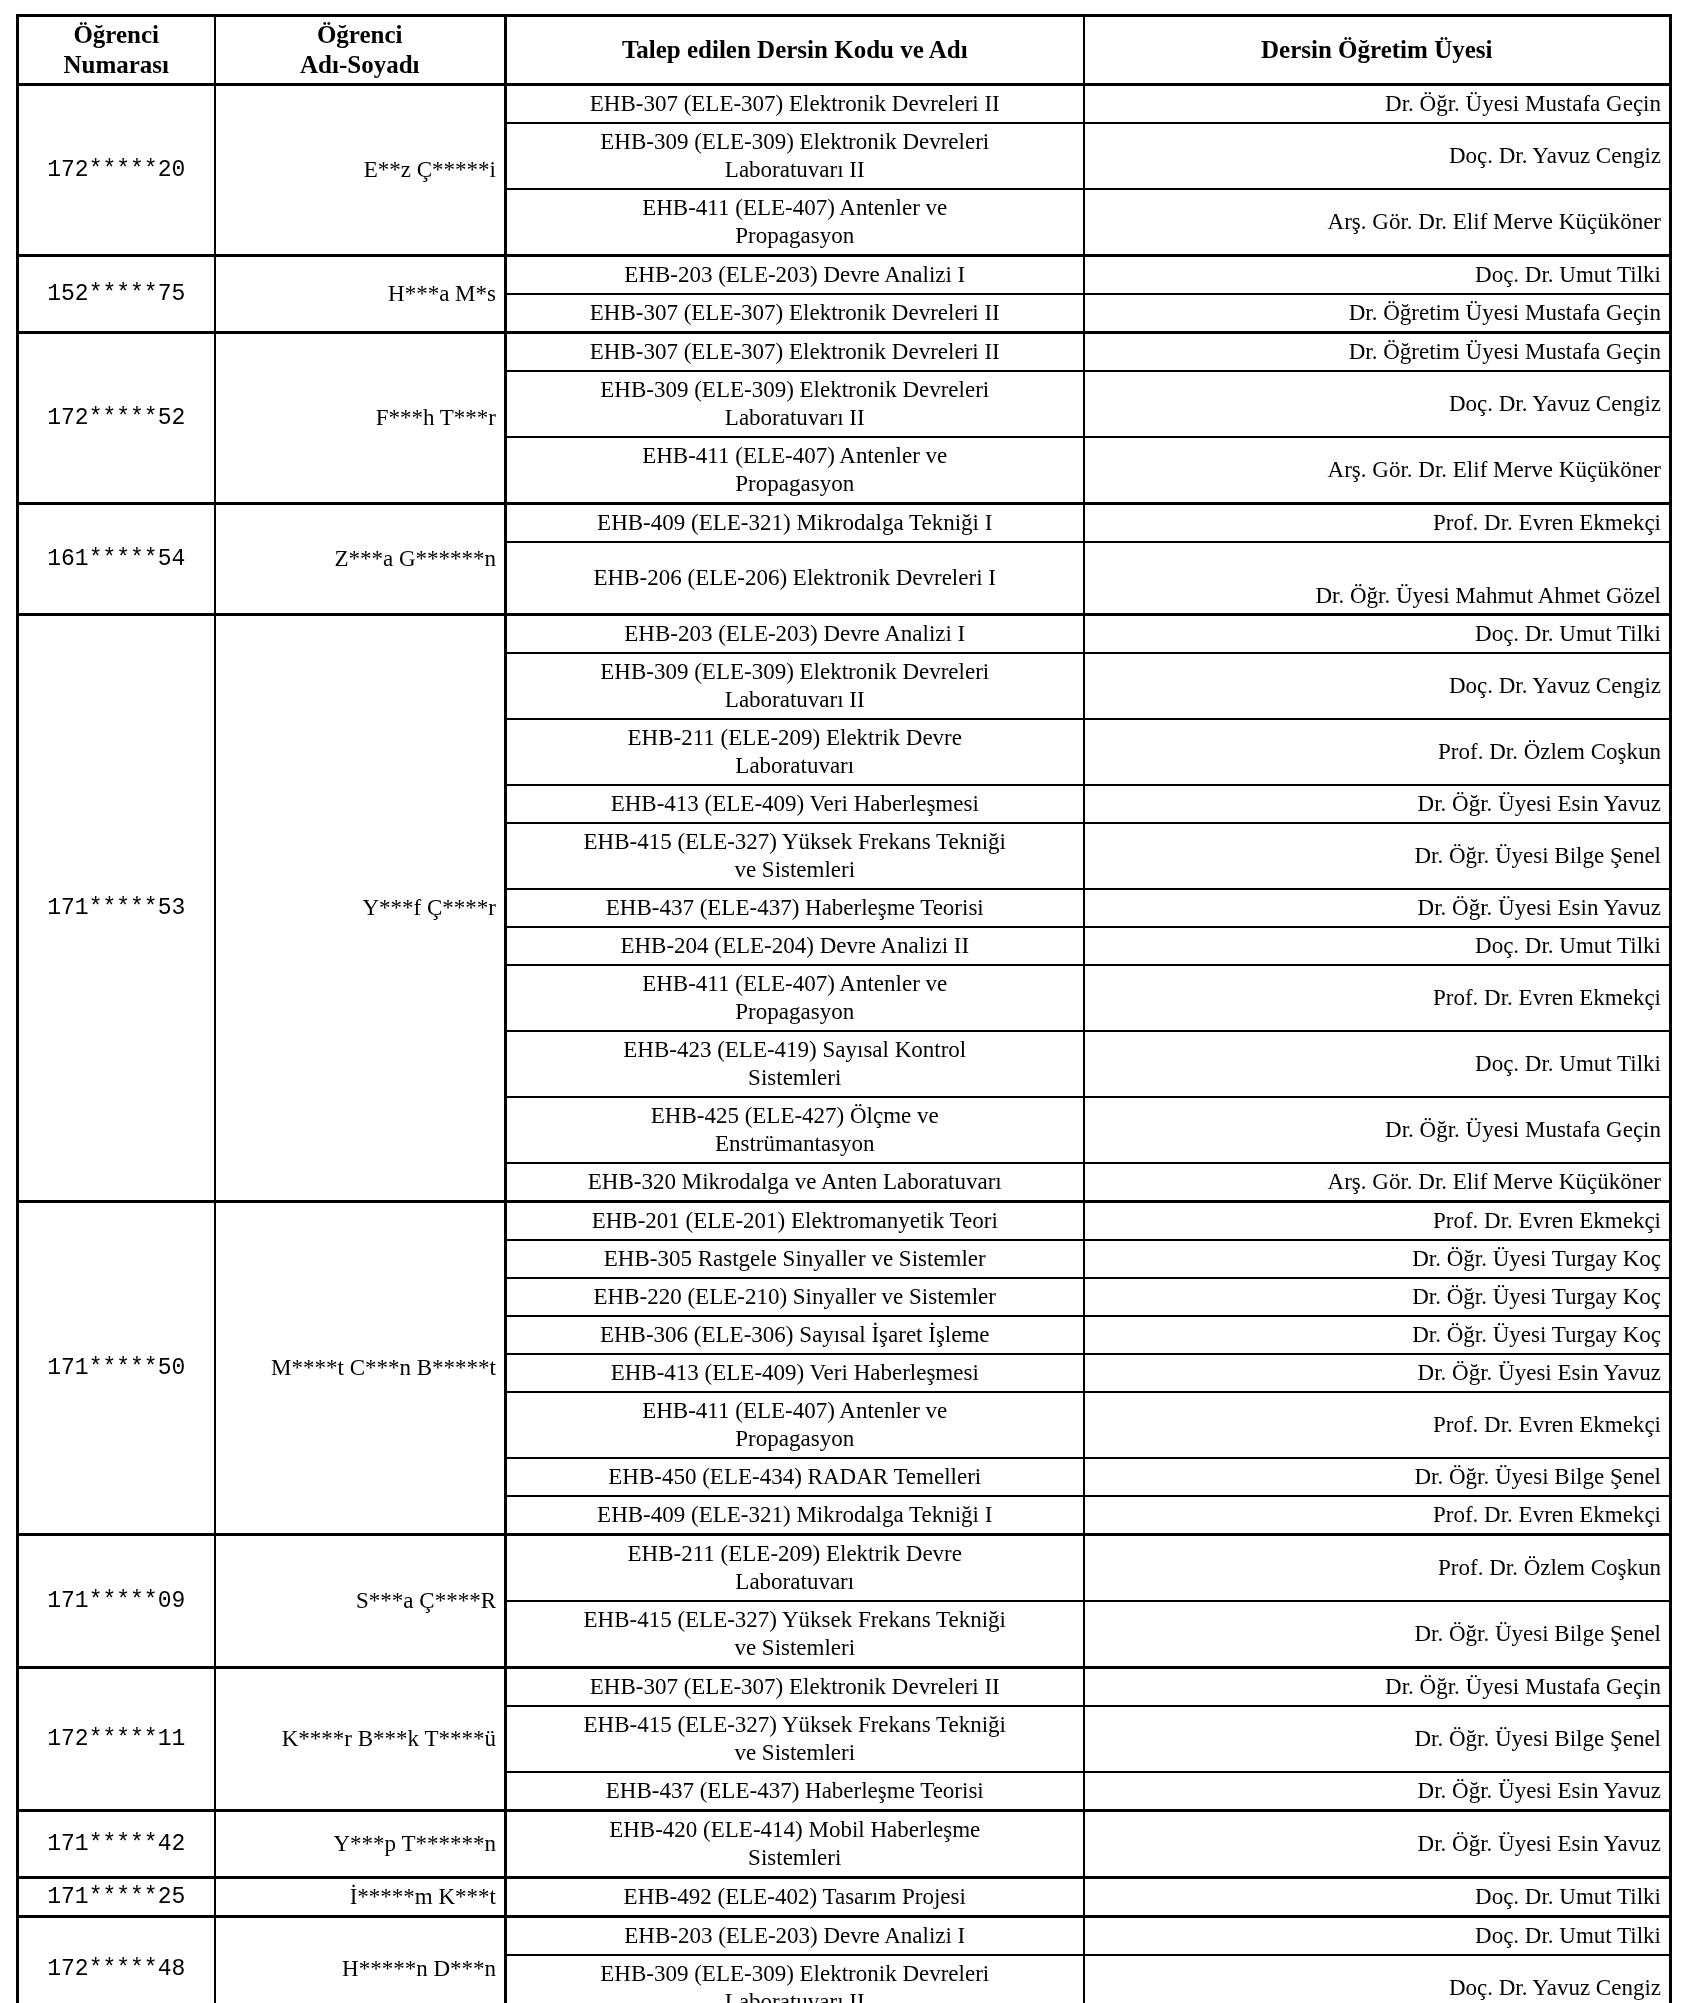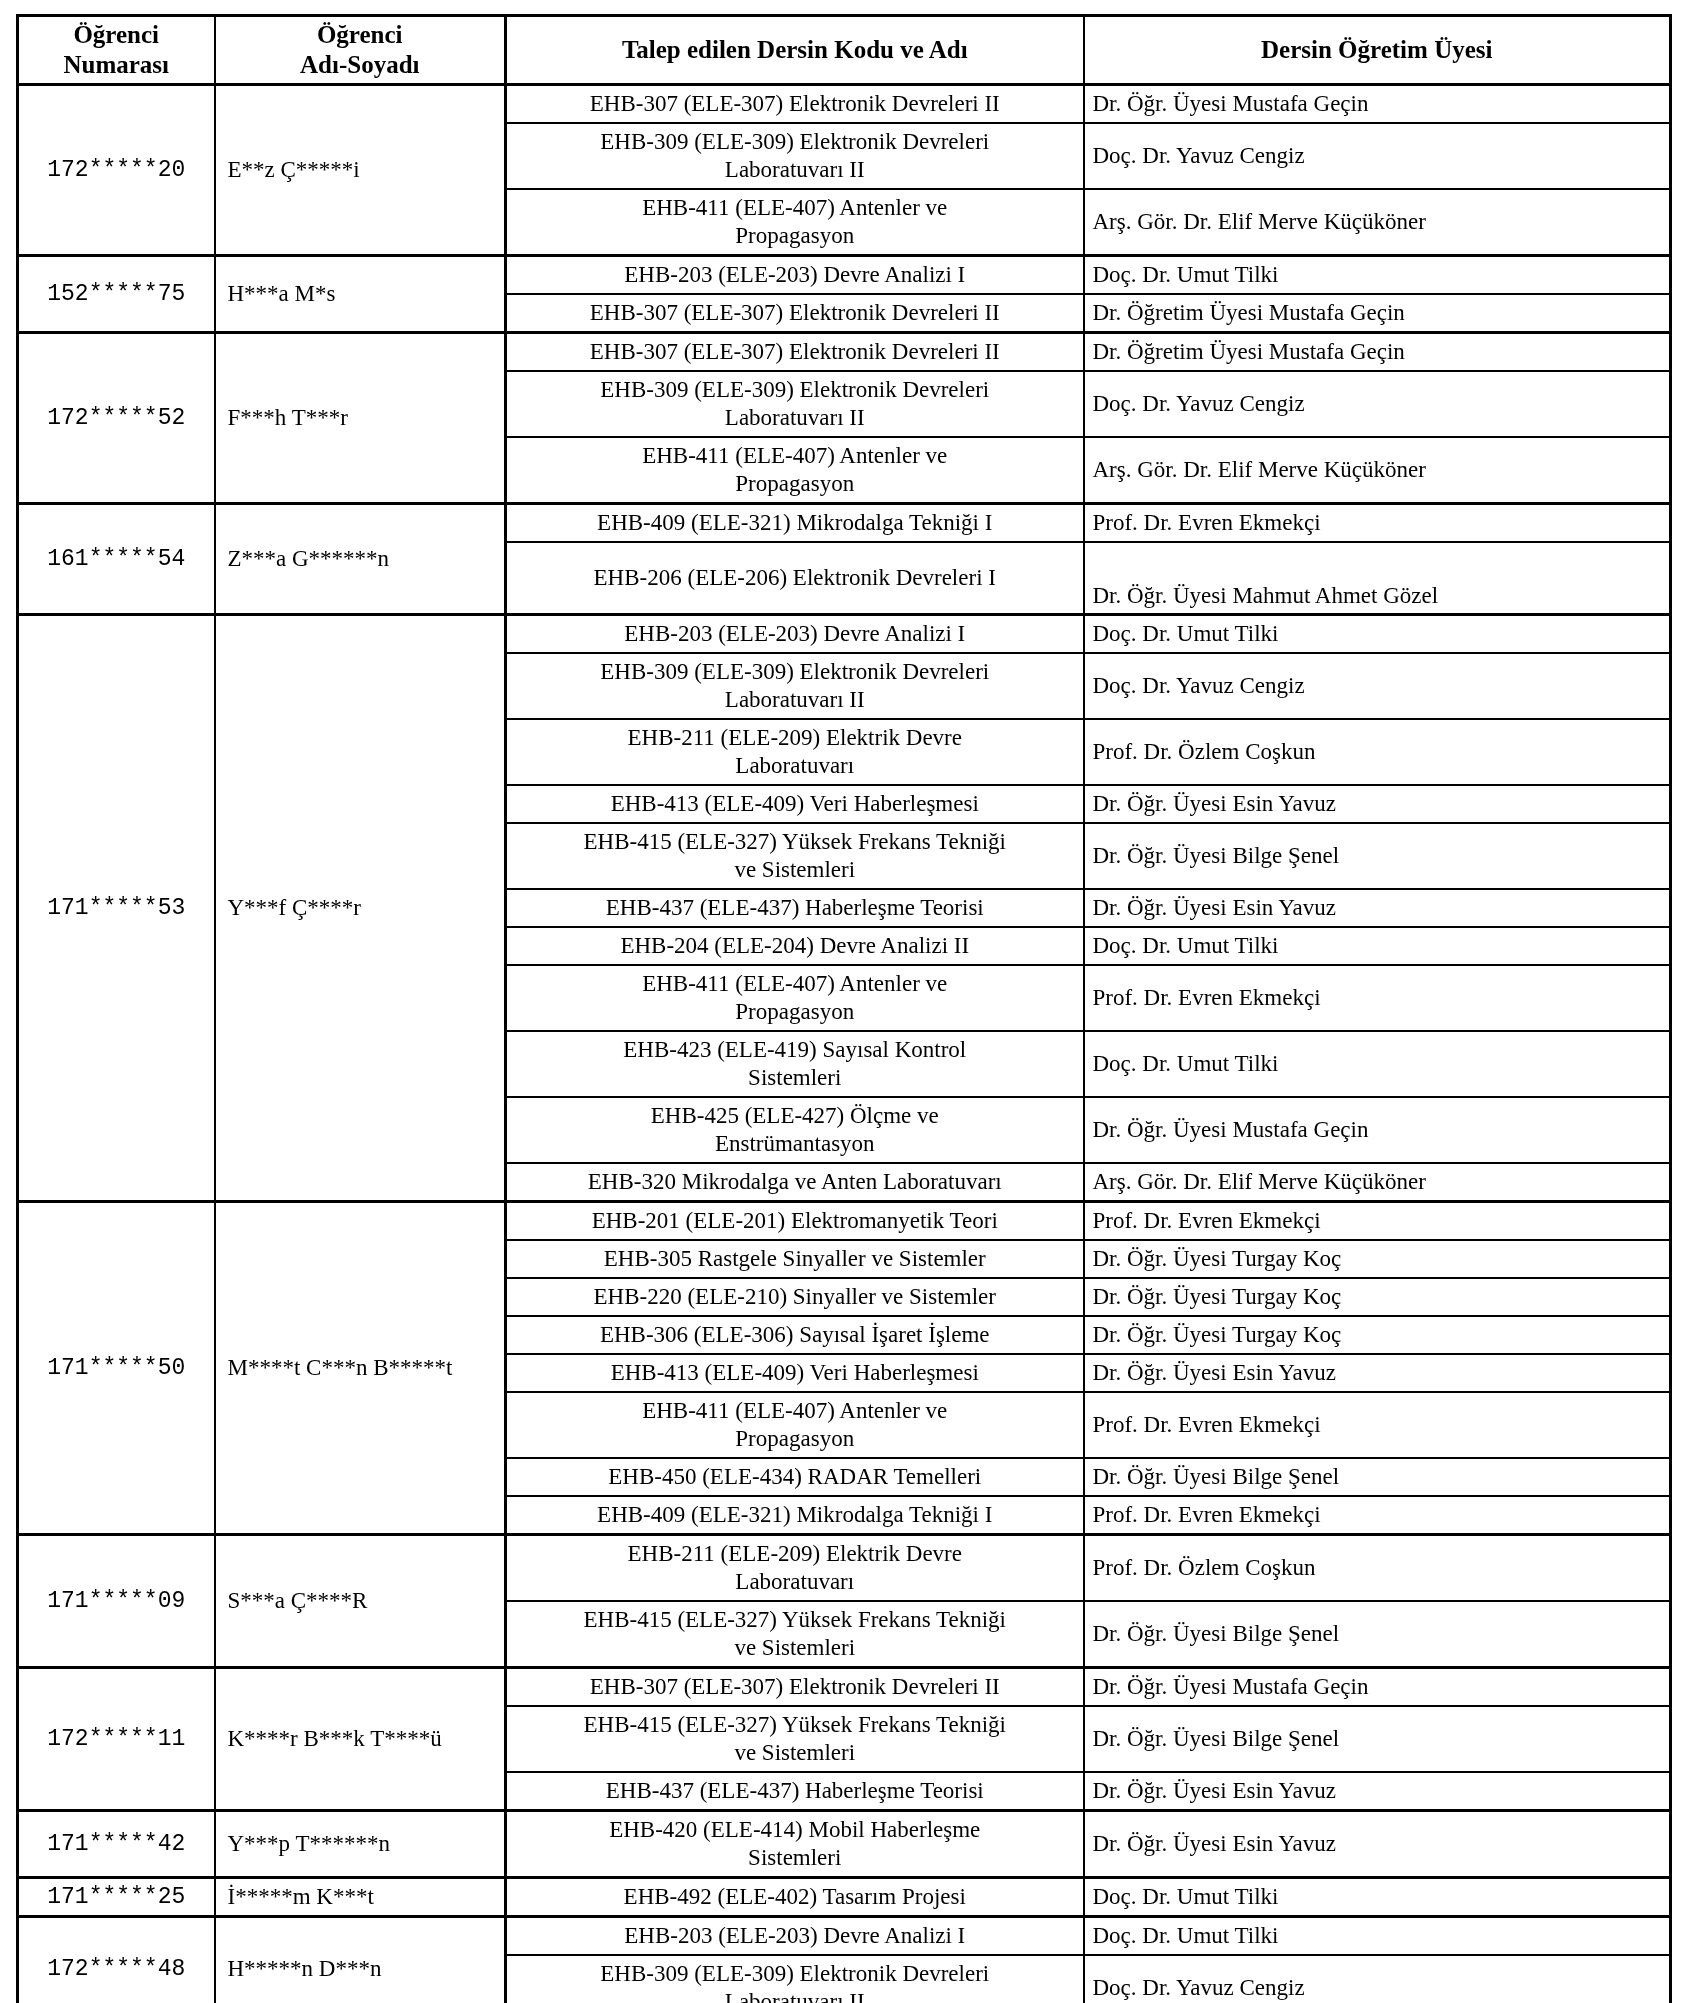--- a/index.html
+++ b/index.html
@@ -40,23 +40,23 @@
     white-space: pre-line;
     padding: 3px 6px;
     border-bottom: 3px solid #000;
   }
   
   th.col-name, td.col-name { border-right: 3px solid #000; }
 
   tr.group-start td { border-top: 3px solid #000; }
 
   td.col-num  { text-align: center; font-family: Liberation Mono, monospace; }
-  td.col-name { text-align: left; padding-left: 12px; }
+  td.col-name { text-align: right; padding-left: 12px; }
   td.col-course { text-align: center; white-space: pre-line; }
-  td.col-inst { text-align: left; }
+  td.col-inst { text-align: right; }
 
   tr.row-tall td.col-course,
   tr.row-tall td.col-inst { height: 62px; }
   td.v-bottom { vertical-align: bottom; padding-bottom: 3px; }
 </style>
 </head>
 <body>
 
 <table class="req-table">
   <colgroup>

